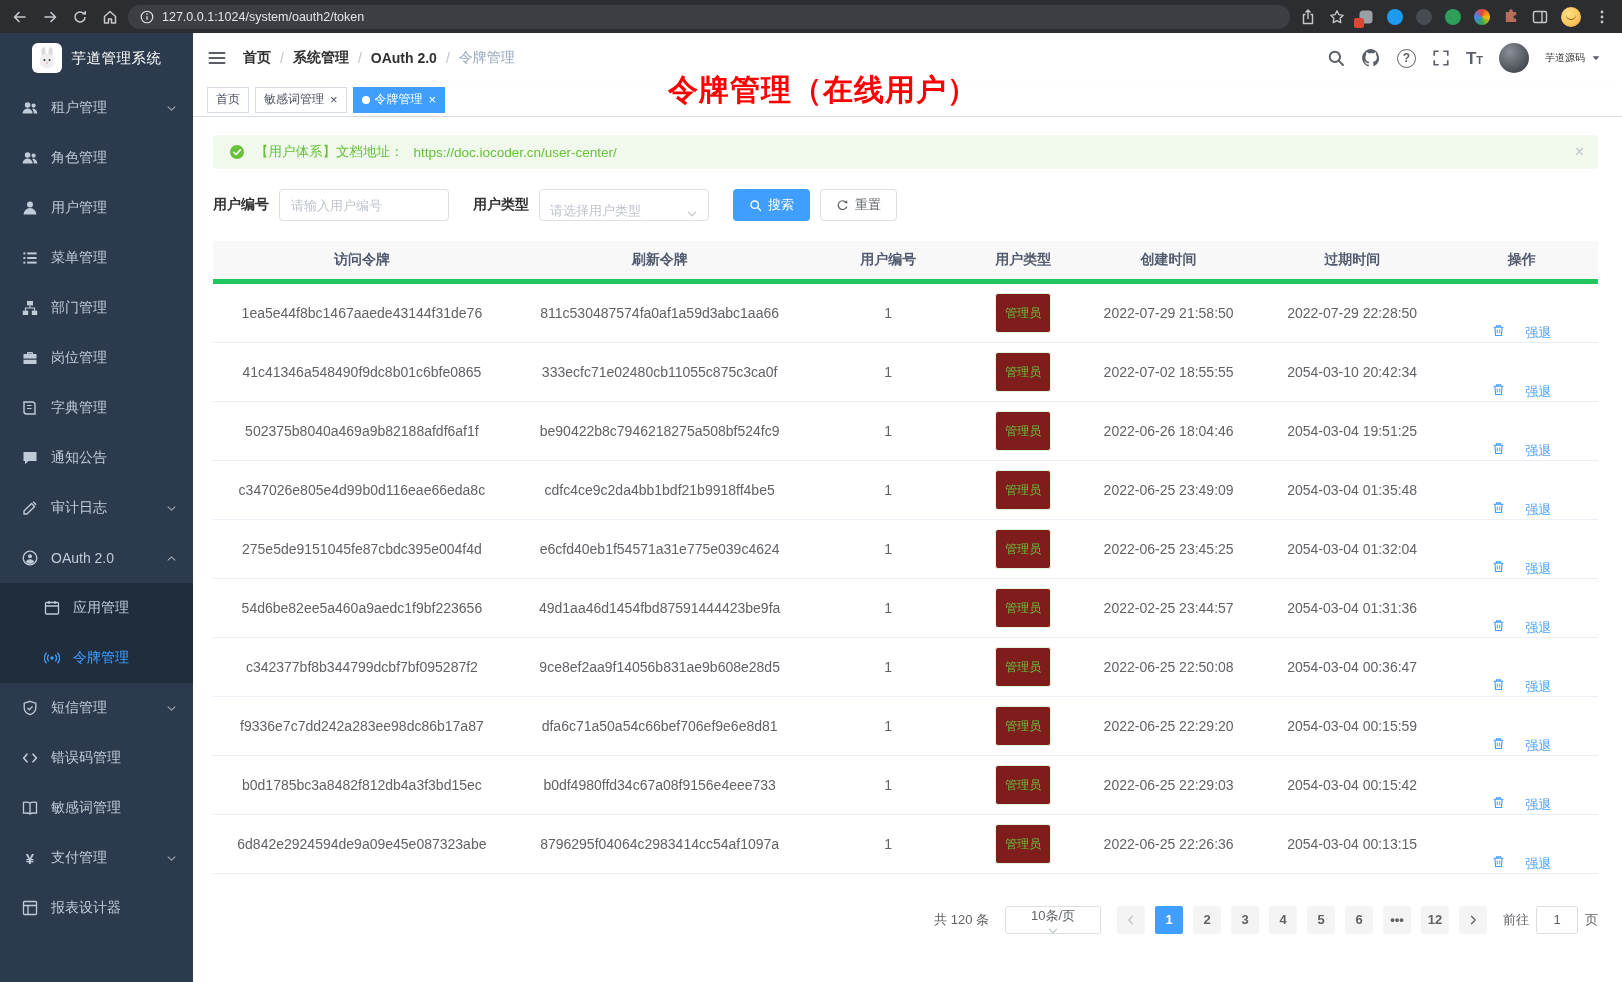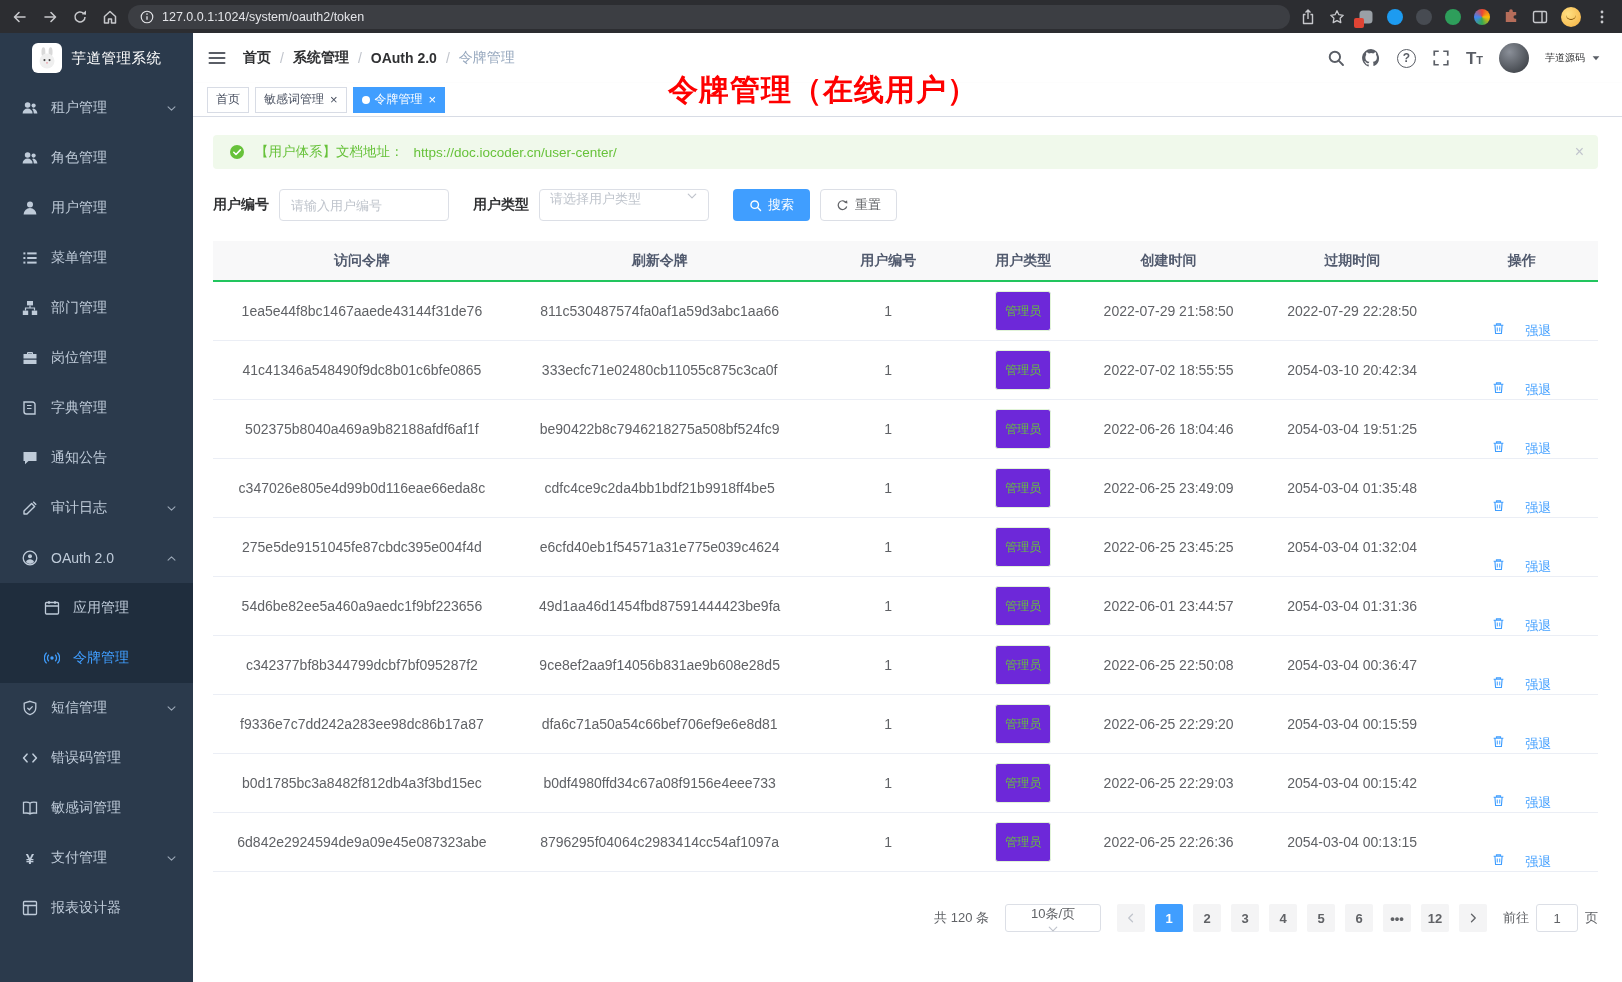--- a/index.html
+++ b/index.html
@@ -77,33 +77,33 @@
   .alert-link { color:#67c23a; text-decoration:none; }
   .alert-close { position:absolute; right:14px; color:#c0c4cc; font-size:16px; line-height:1; }
 
   .filters { display:flex; align-items:center; margin-top:20px; font-size:14px; }
   .f-item { display:flex; align-items:center; gap:10px; margin-right:24px; }
   .f-label { font-weight:700; color:#303133; }
   .f-input { width:170px; height:32px; border:1px solid #dcdfe6; border-radius:4px; padding:0 11px;
              font-size:13px; color:#606266; font-family:inherit; outline:none; }
   .f-input::placeholder { color:#bfc4cc; }
   .f-select { width:170px; height:32px; border:1px solid #dcdfe6; border-radius:4px; display:flex;
-              align-items:flex-start; justify-content:space-between; padding:0 10px; color:#bfc4cc; font-size:13px; background:#fff; }
+              align-items:flex-end; justify-content:space-between; padding:0 10px; color:#bfc4cc; font-size:13px; background:#fff; }
   .f-select .icn { color:#c0c4cc; }
   .btn { height:32px; border-radius:4px; display:inline-flex; align-items:center; gap:6px; padding:0 15px;
          font-size:13px; border:1px solid transparent; font-family:inherit; }
   .btn-primary { background:#409eff; color:#fff; margin-right:10px; }
   .btn-plain { background:#fff; border-color:#dcdfe6; color:#606266; }
 
   table { width:100%; border-collapse:collapse; table-layout:fixed; margin-top:20px; }
   thead th { background:#f8f8f9; height:40px; font-size:14px; font-weight:600; color:#515a6e;
-             text-align:center; border-bottom:2px solid #22c55e; }
+             text-align:center; border-bottom:5px solid #22c55e; }
   tbody td { height:48px; text-align:center; font-size:14px; color:#606266; border-bottom:1px solid #ebeef5;
              white-space:nowrap; overflow:hidden; }
-  .tag-success { display:inline-block; background:#6d28d9; border:1px solid #e1f3d8; color:#67c23a;
+  .tag-success { display:inline-block; background:#7f1d1d; border:1px solid #e1f3d8; color:#67c23a;
                  font-size:12px; padding:10px 9px; border-radius:3px; line-height:1.5; }
   .link-danger { color:#409eff; font-size:13px; display:inline-flex; gap:20px; text-decoration:none;margin-top:40px; }
   .trash-icn { width:13px; height:13px; }
 
   .pagination { margin-top:32px; display:flex; align-items:center; justify-content:flex-end; gap:16px;
                 font-size:13px; color:#606266; }
   .pg-size { width:96px; height:28px; border:1px solid #dcdfe6; border-radius:3px; display:flex; align-items:center;
              justify-content:space-between; padding:0 8px; background:#fff; color:#606266;flex-direction:column; }
   .pg-size .icn { color:#c0c4cc; }
   .pg-group { display:flex; align-items:center; gap:10px; }
@@ -634,21 +634,21 @@
                     <use href="#i-trash"></use>
                   </svg>
                   <span data-interactable="false">强退</span>
                 </a></td>
             </tr>
             <tr class="data-row" data-interactable="false">
               <td data-interactable="false">54d6be82ee5a460a9aedc1f9bf223656</td>
               <td data-interactable="false">49d1aa46d1454fbd87591444423be9fa</td>
               <td data-interactable="false">1</td>
               <td data-interactable="false"><span class="tag-success" data-interactable="false">管理员</span></td>
-              <td data-interactable="false">2022-06-01 23:44:57</td>
+              <td data-interactable="false">2022-02-25 23:44:57</td>
               <td data-interactable="false">2054-03-04 01:31:36</td>
               <td data-interactable="false"><a class="link-danger" data-interactable="true">
                   <svg class="icn trash-icn" data-interactable="false">
                     <use href="#i-trash"></use>
                   </svg>
                   <span data-interactable="false">强退</span>
                 </a></td>
             </tr>
             <tr class="data-row" data-interactable="false">
               <td data-interactable="false">c342377bf8b344799dcbf7bf095287f2</td>

